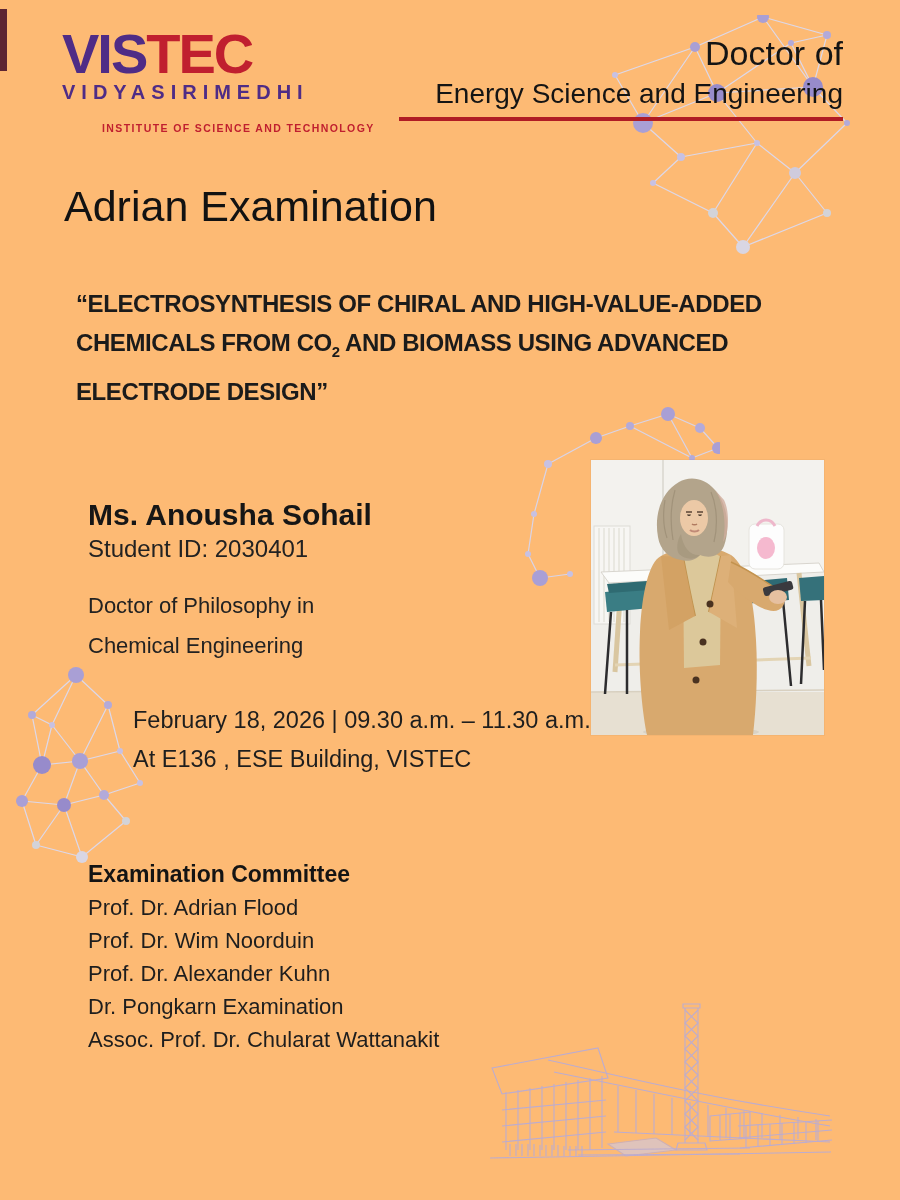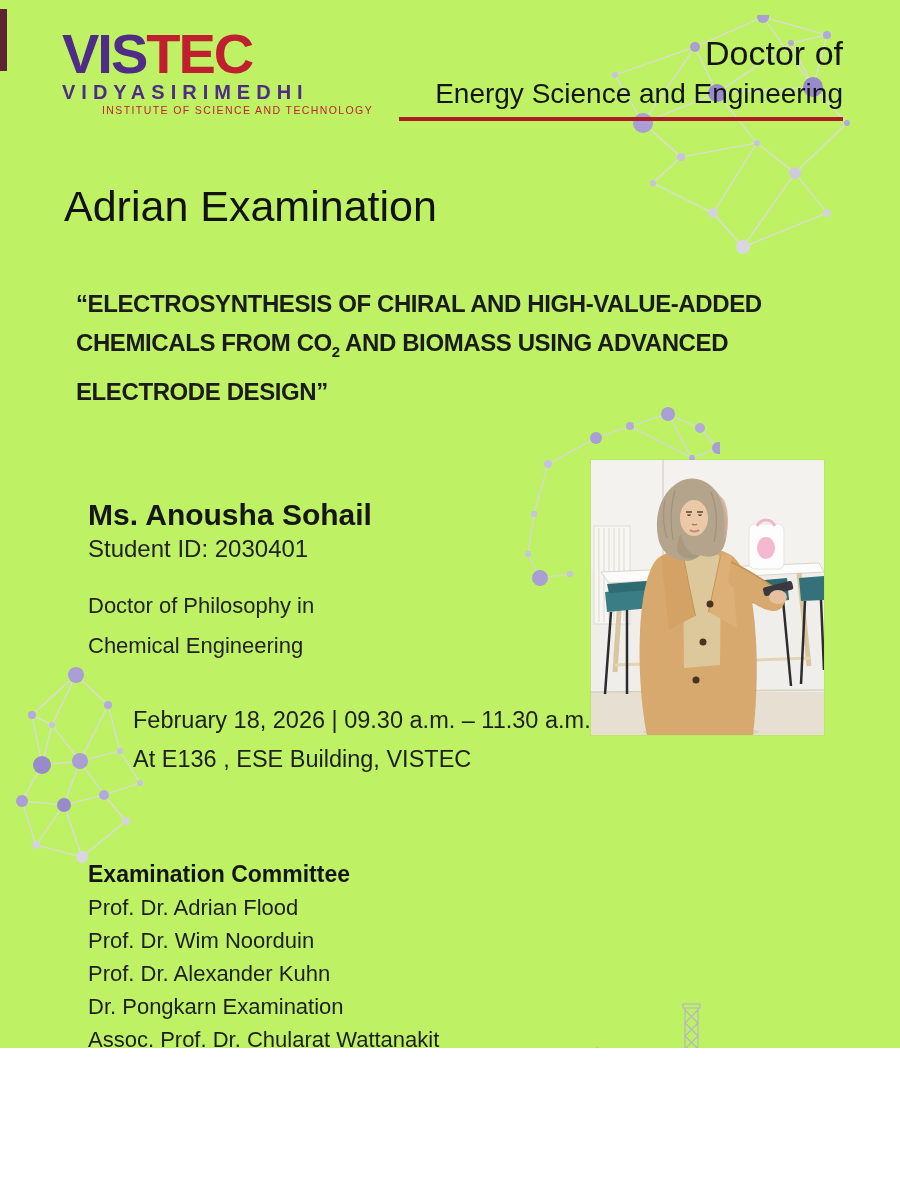--- a/index.html
+++ b/index.html
@@ -1,27 +1,27 @@
 <!DOCTYPE html>
 <html><head>
 <meta charset="utf-8">
 <style>
   html,body{margin:0;padding:0;background:#ffffff;}
   .poster{
-    position:relative;width:900px;height:1048px;background:#bef264;overflow:hidden;
+    position:relative;width:900px;height:1200px;background:#fdba74;overflow:hidden;
     font-family:"Liberation Sans",sans-serif;color:#1c1c1c;
   }
   
   .edge-mark{position:absolute;left:0;top:9px;width:7px;height:62px;background:#5d2532;}
   .logo{position:absolute;left:62px;top:26px;line-height:1;}
   .logo-name{font-size:56px;font-weight:bold;letter-spacing:-2px;line-height:1;}
   .logo-name .p1{color:#4f2c86;}
   .logo-name .p2{color:#c01f2f;}
   .logo-sub{color:#4f2c86;font-weight:bold;font-size:20px;letter-spacing:6px;margin-top:0;}
-  .logo-tag{color:#c01f2f;font-weight:normal;font-size:10.5px;letter-spacing:1.4px;margin-top:3px;padding-left:40px;}
+  .logo-tag{color:#c01f2f;font-weight:bold;font-size:10.5px;letter-spacing:1.4px;margin-top:21px;padding-left:40px;}
   .school{position:absolute;right:57px;top:33px;text-align:right;z-index:3;}
   .school-l1{font-size:34px;color:#141414;line-height:1.2;}
   .school-l2{font-size:28px;color:#141414;line-height:1.25;margin-top:2px;}
   .school-rule{width:444px;height:4px;background:#b01c24;margin-top:6px;}
   
   .page-title{position:absolute;left:64px;top:182px;font-size:43px;color:#121212;z-index:3;}
   
   .thesis{position:absolute;left:76px;top:284px;z-index:3;font-weight:bold;font-size:24px;
           letter-spacing:-0.4px;line-height:39px;color:#1b1b1b;white-space:nowrap;}
   .thesis sub{font-size:0.62em;}

